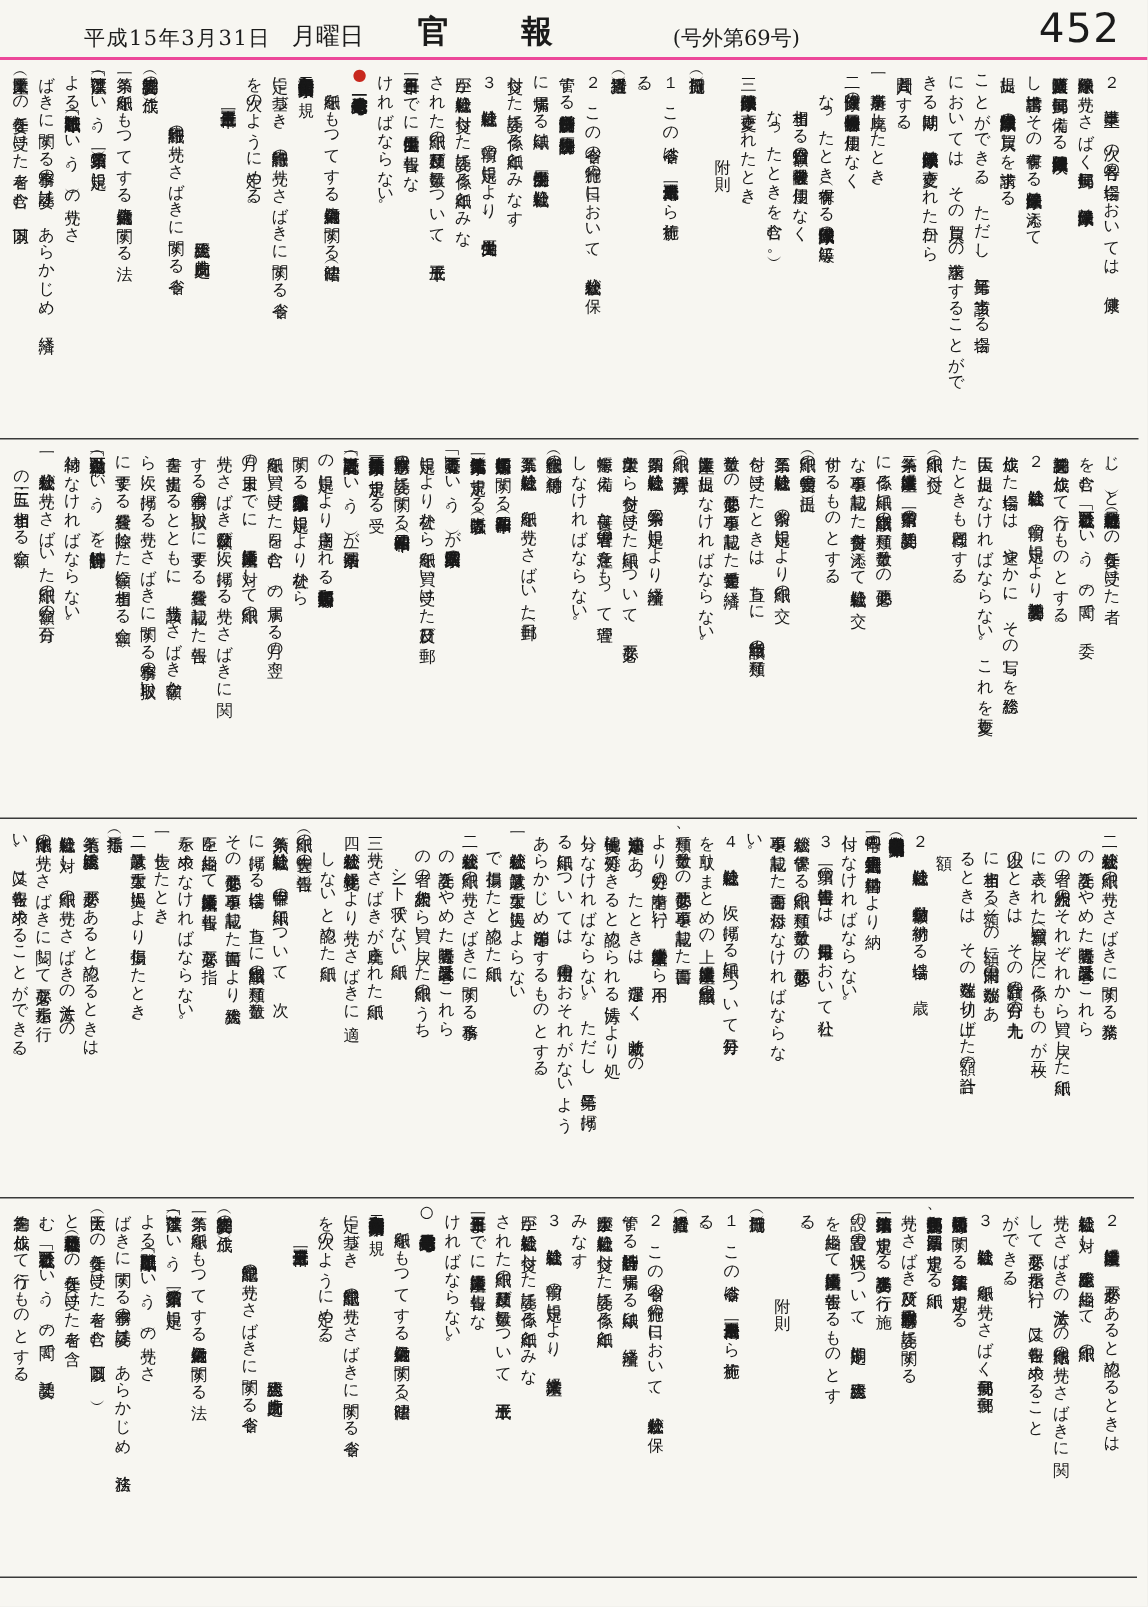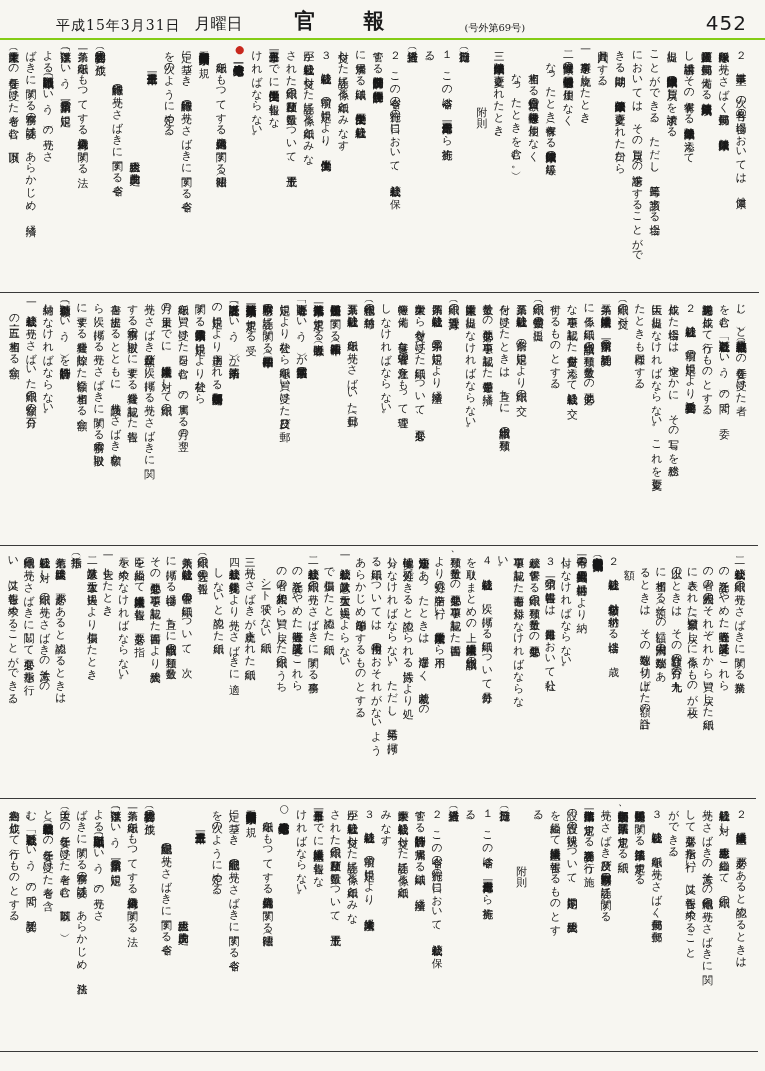--- a/index.html
+++ b/index.html
@@ -15,31 +15,31 @@
     background:#f7f6f1;
     box-sizing:border-box;
   }
   
   .header{
     height:40px;
     box-sizing:border-box;
     display:flex;
     align-items:flex-end;
     padding:6px 18px 3px 56px;
-    border-bottom:2px solid #84cc16;
+    border-bottom:2px solid #ec4899;
   }
   .hdr-date{font-size:14px;letter-spacing:1px;white-space:pre;}
   .hdr-weekday{font-size:16px;margin-left:14px;}
   .hdr-title{
     font-size:21px;font-weight:700;
-    margin-left:52px;white-space:pre;letter-spacing:2px;
-  }
-  .hdr-issue{font-size:10px;margin-left:78px;white-space:pre;text-align:right;}
+    margin-left:36px;white-space:pre;letter-spacing:2px;
+  }
+  .hdr-issue{font-size:14px;margin-left:78px;white-space:pre;text-align:right;}
   .hdr-page{
-    font-size:20px;margin-left:auto;
+    font-size:27px;margin-left:auto;
     font-family:"DejaVu Sans","Liberation Sans",sans-serif;
     letter-spacing:1px;
   }
   
   .main{padding:0;}
   .band{
     box-sizing:border-box;
     height:253px;
     padding:3px 9px 2px 5px;
     border-bottom:1px solid #3a3a3a;

